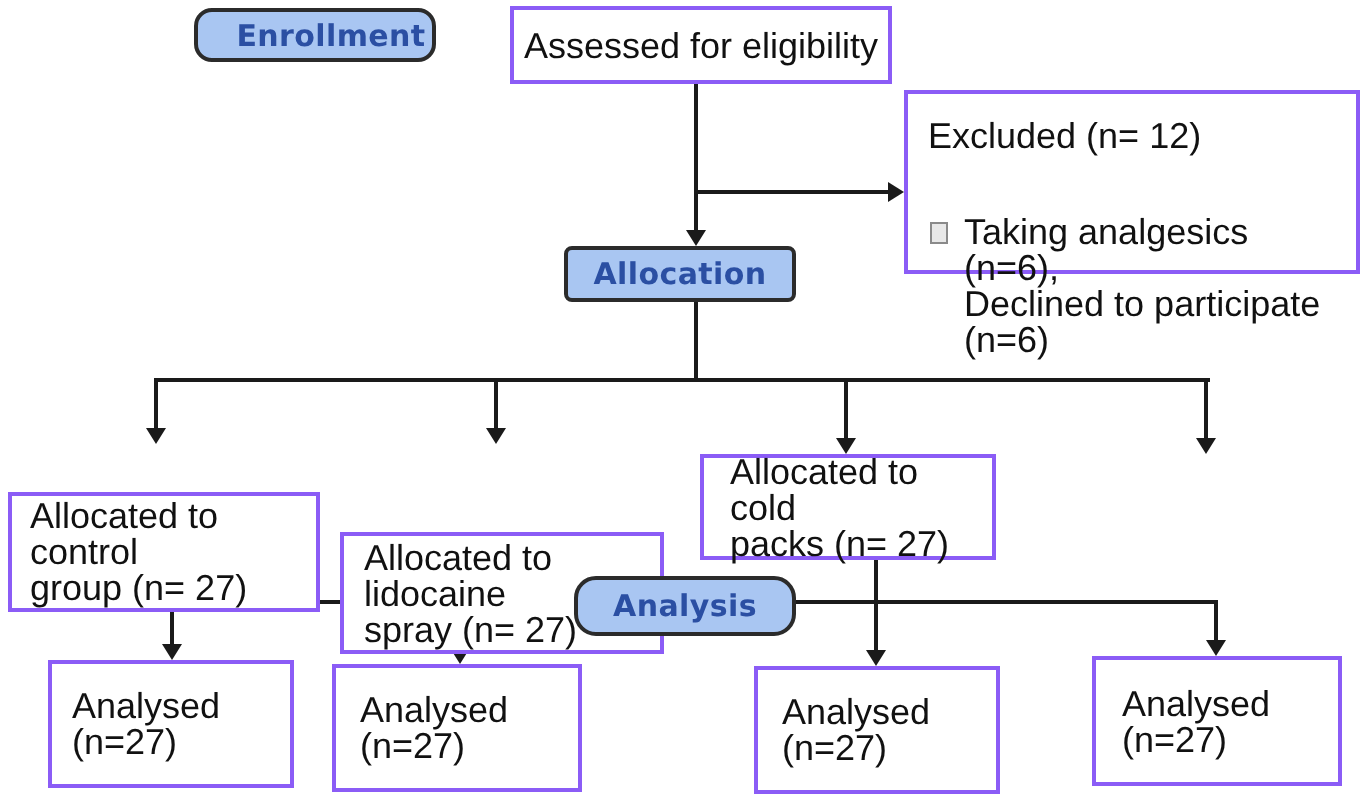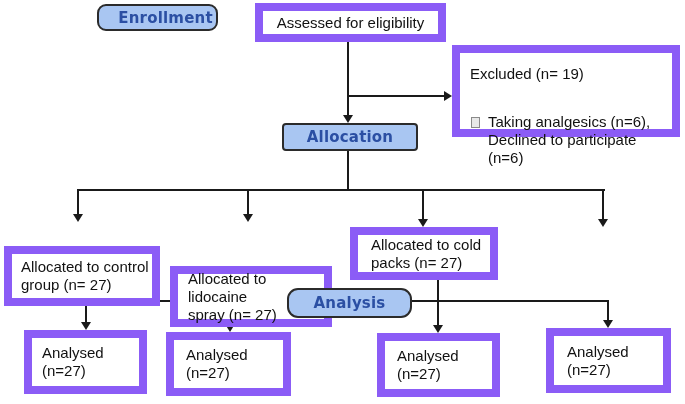--- a/index.html
+++ b/index.html
@@ -9,26 +9,26 @@
   }
   
   .stage{
     position:absolute;z-index:3;box-sizing:border-box;
     background:#a9c6f2;border:2px solid #2b2b2b;
     display:flex;align-items:center;justify-content:center;
     font-family:"DejaVu Sans",sans-serif;font-weight:bold;
     font-size:15px;color:#2b4fa3;letter-spacing:.2px;
   }
   .stage.enroll{left:97px;top:4px;width:121px;height:27px;border-radius:9px;padding-left:16px;}
-  .stage.alloc {left:282px;top:123px;width:136px;height:28px;border-radius:4px;}
-  .stage.analy {left:287px;top:288px;width:125px;height:30px;border-radius:11px;}
+  .stage.alloc {left:282px;top:123px;width:116px;height:28px;border-radius:4px;}
+  .stage.analy {left:287px;top:288px;width:111px;height:30px;border-radius:11px;}
   
   .box{
     position:absolute;z-index:2;box-sizing:border-box;background:#fff;
-    border:8px solid #8b5cf6;font-size:15px;line-height:18px;
+    border:2px solid #8b5cf6;font-size:18px;line-height:18px;
   }
   .center{display:flex;align-items:center;justify-content:center;text-align:center;}
   .vcenter{display:flex;align-items:center;}
   .pre{white-space:pre-wrap;}
   .assessed{left:255px;top:3px;width:191px;height:39px;}
   .excluded{left:452px;top:45px;width:228px;height:92px;padding:12px 8px 0 10px;}
   .excl-reasons{display:flex;margin-top:30px;}
   .sq{
     flex:0 0 auto;width:7px;height:9px;margin:4px 8px 0 1px;
     border:1px solid #8a8a8a;background:#e8e8e8;
@@ -59,21 +59,21 @@
 
 <div class="fig">
 
   <div class="stage enroll">Enrollment</div>
   <div class="stage alloc">Allocation</div>
   <div class="stage analy">Analysis</div>
 
   <div class="box assessed center">Assessed for eligibility</div>
 
   <div class="box excluded">
-    <div>Excluded (n= 19)</div>
+    <div>Excluded (n= 12)</div>
     <div class="excl-reasons">
       <span class="sq"></span>
       <span class="pre">Taking analgesics (n=6),
 Declined to participate  (n=6)</span>
     </div>
   </div>
 
   <div class="box b1 vcenter pre">Allocated to control
 group (n= 27)</div>
   <div class="box b2 vcenter pre">Allocated to lidocaine

